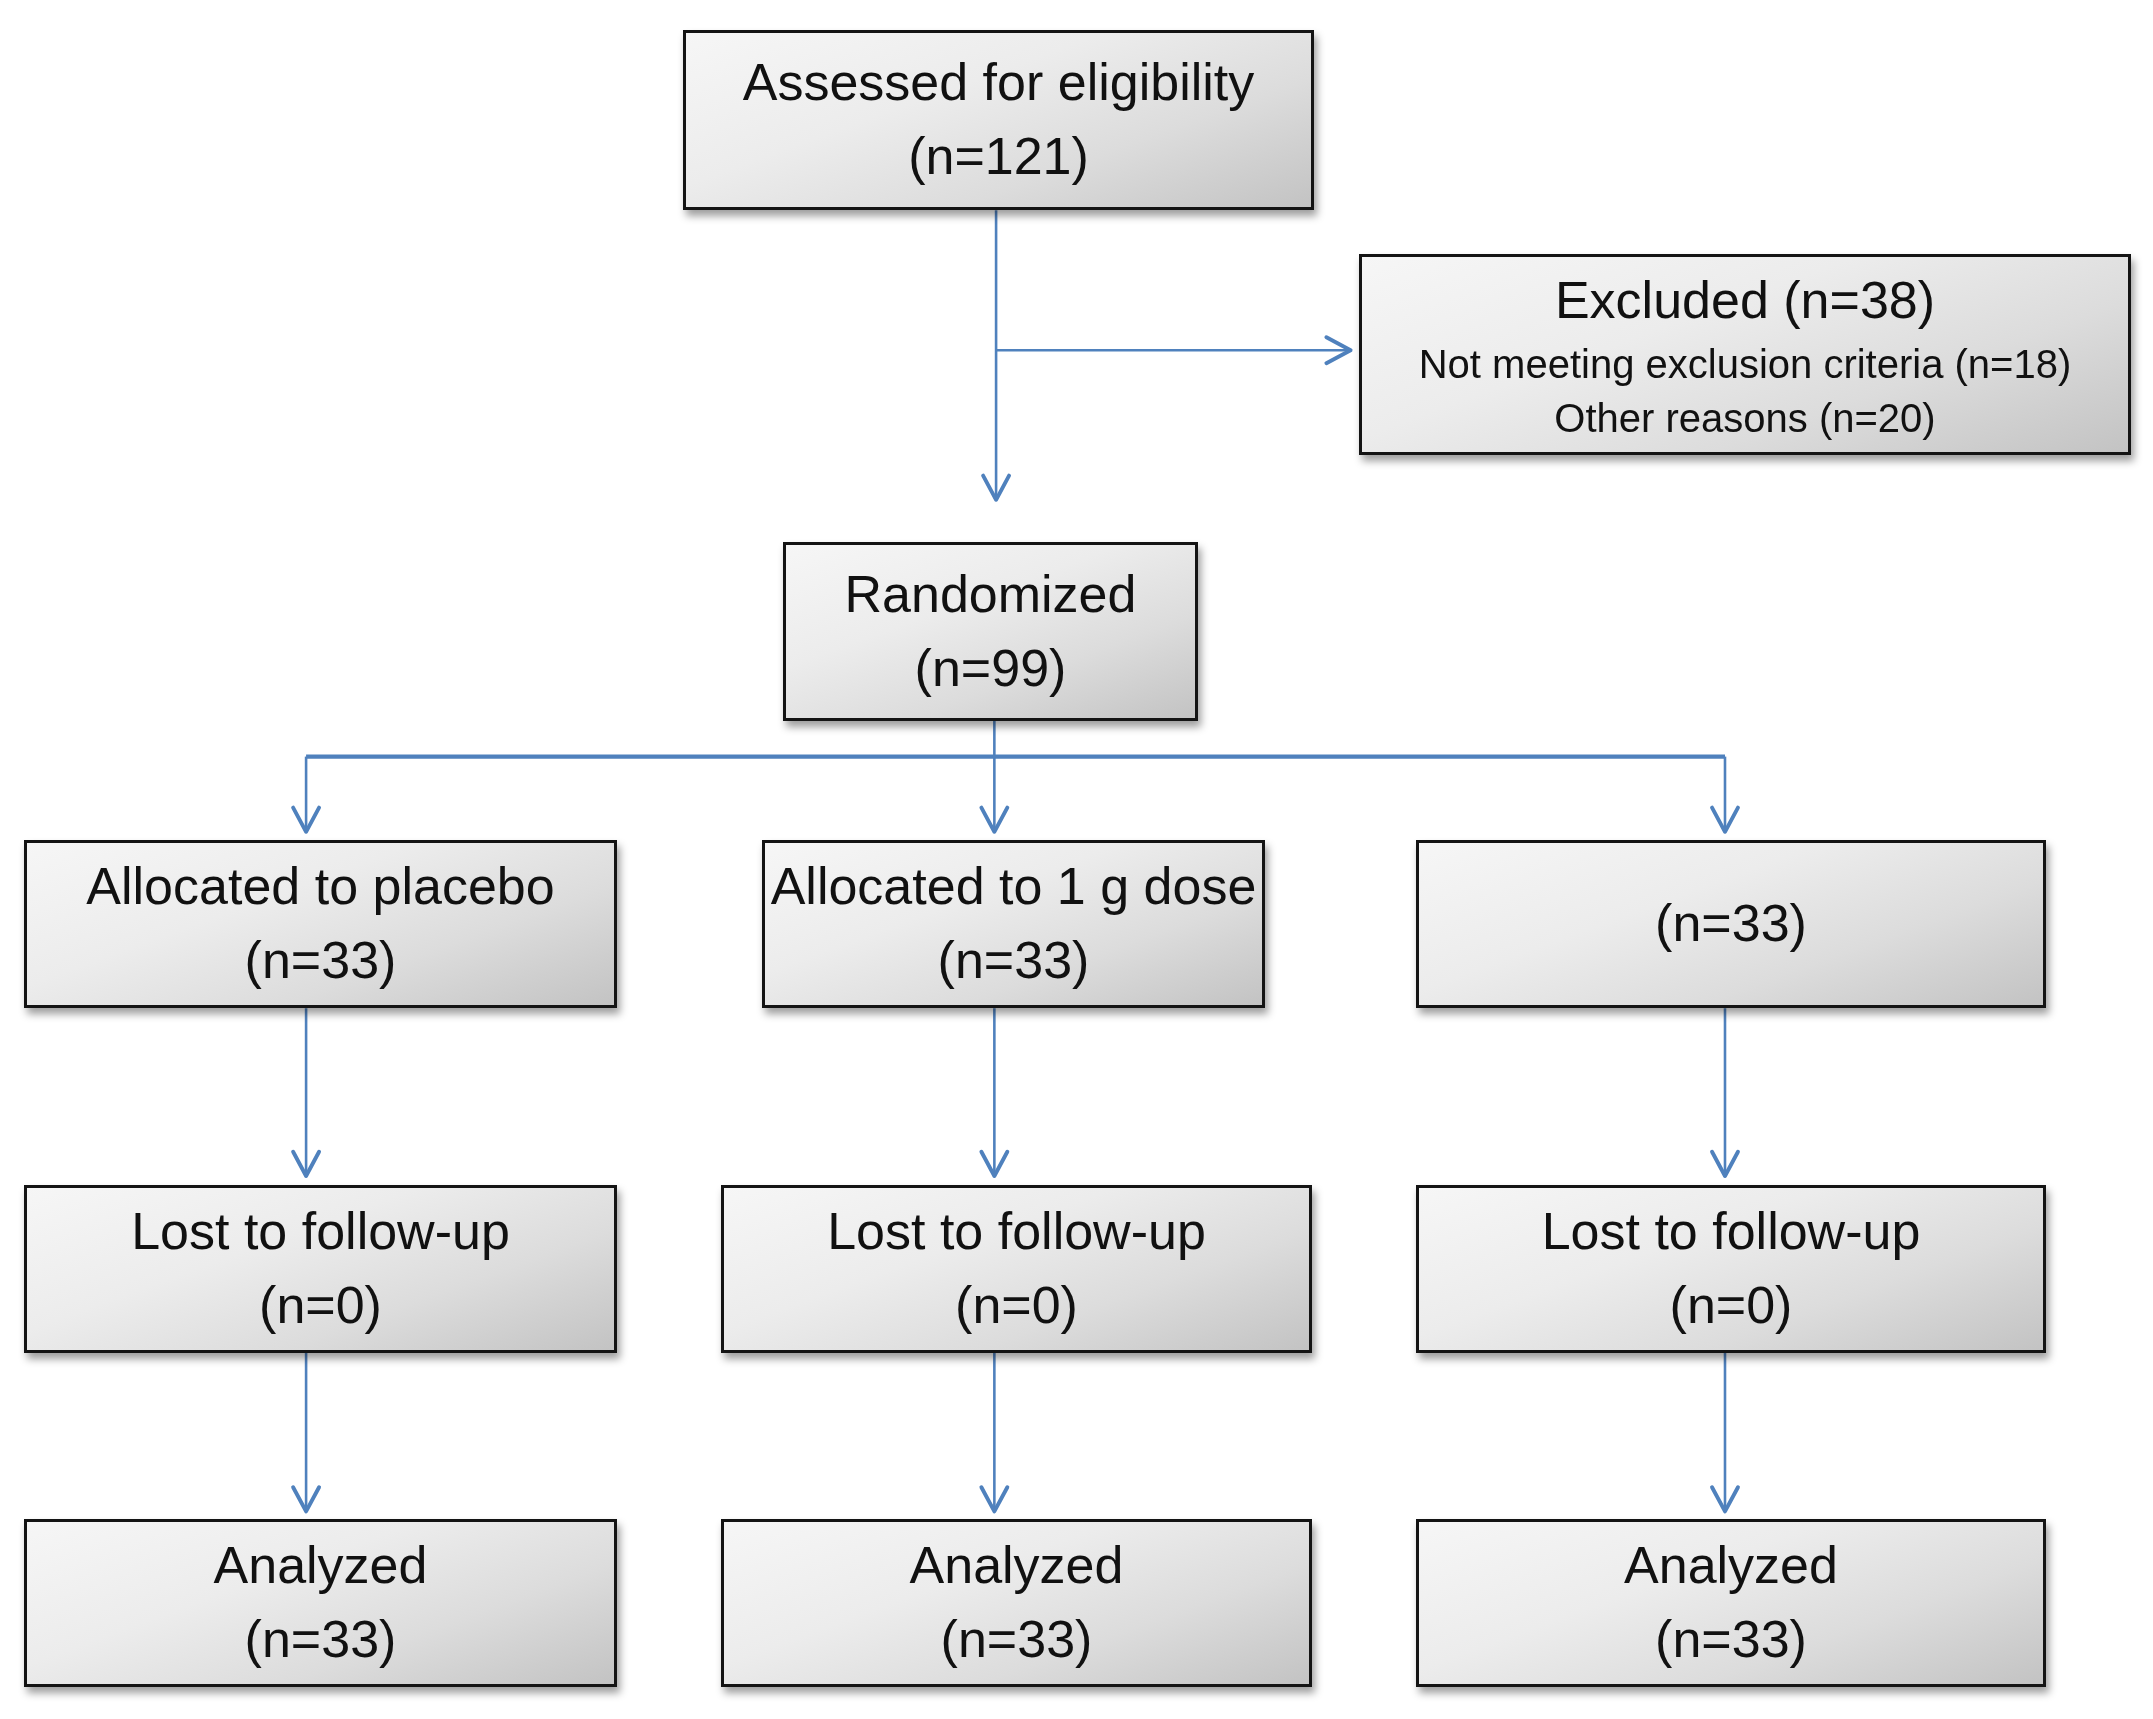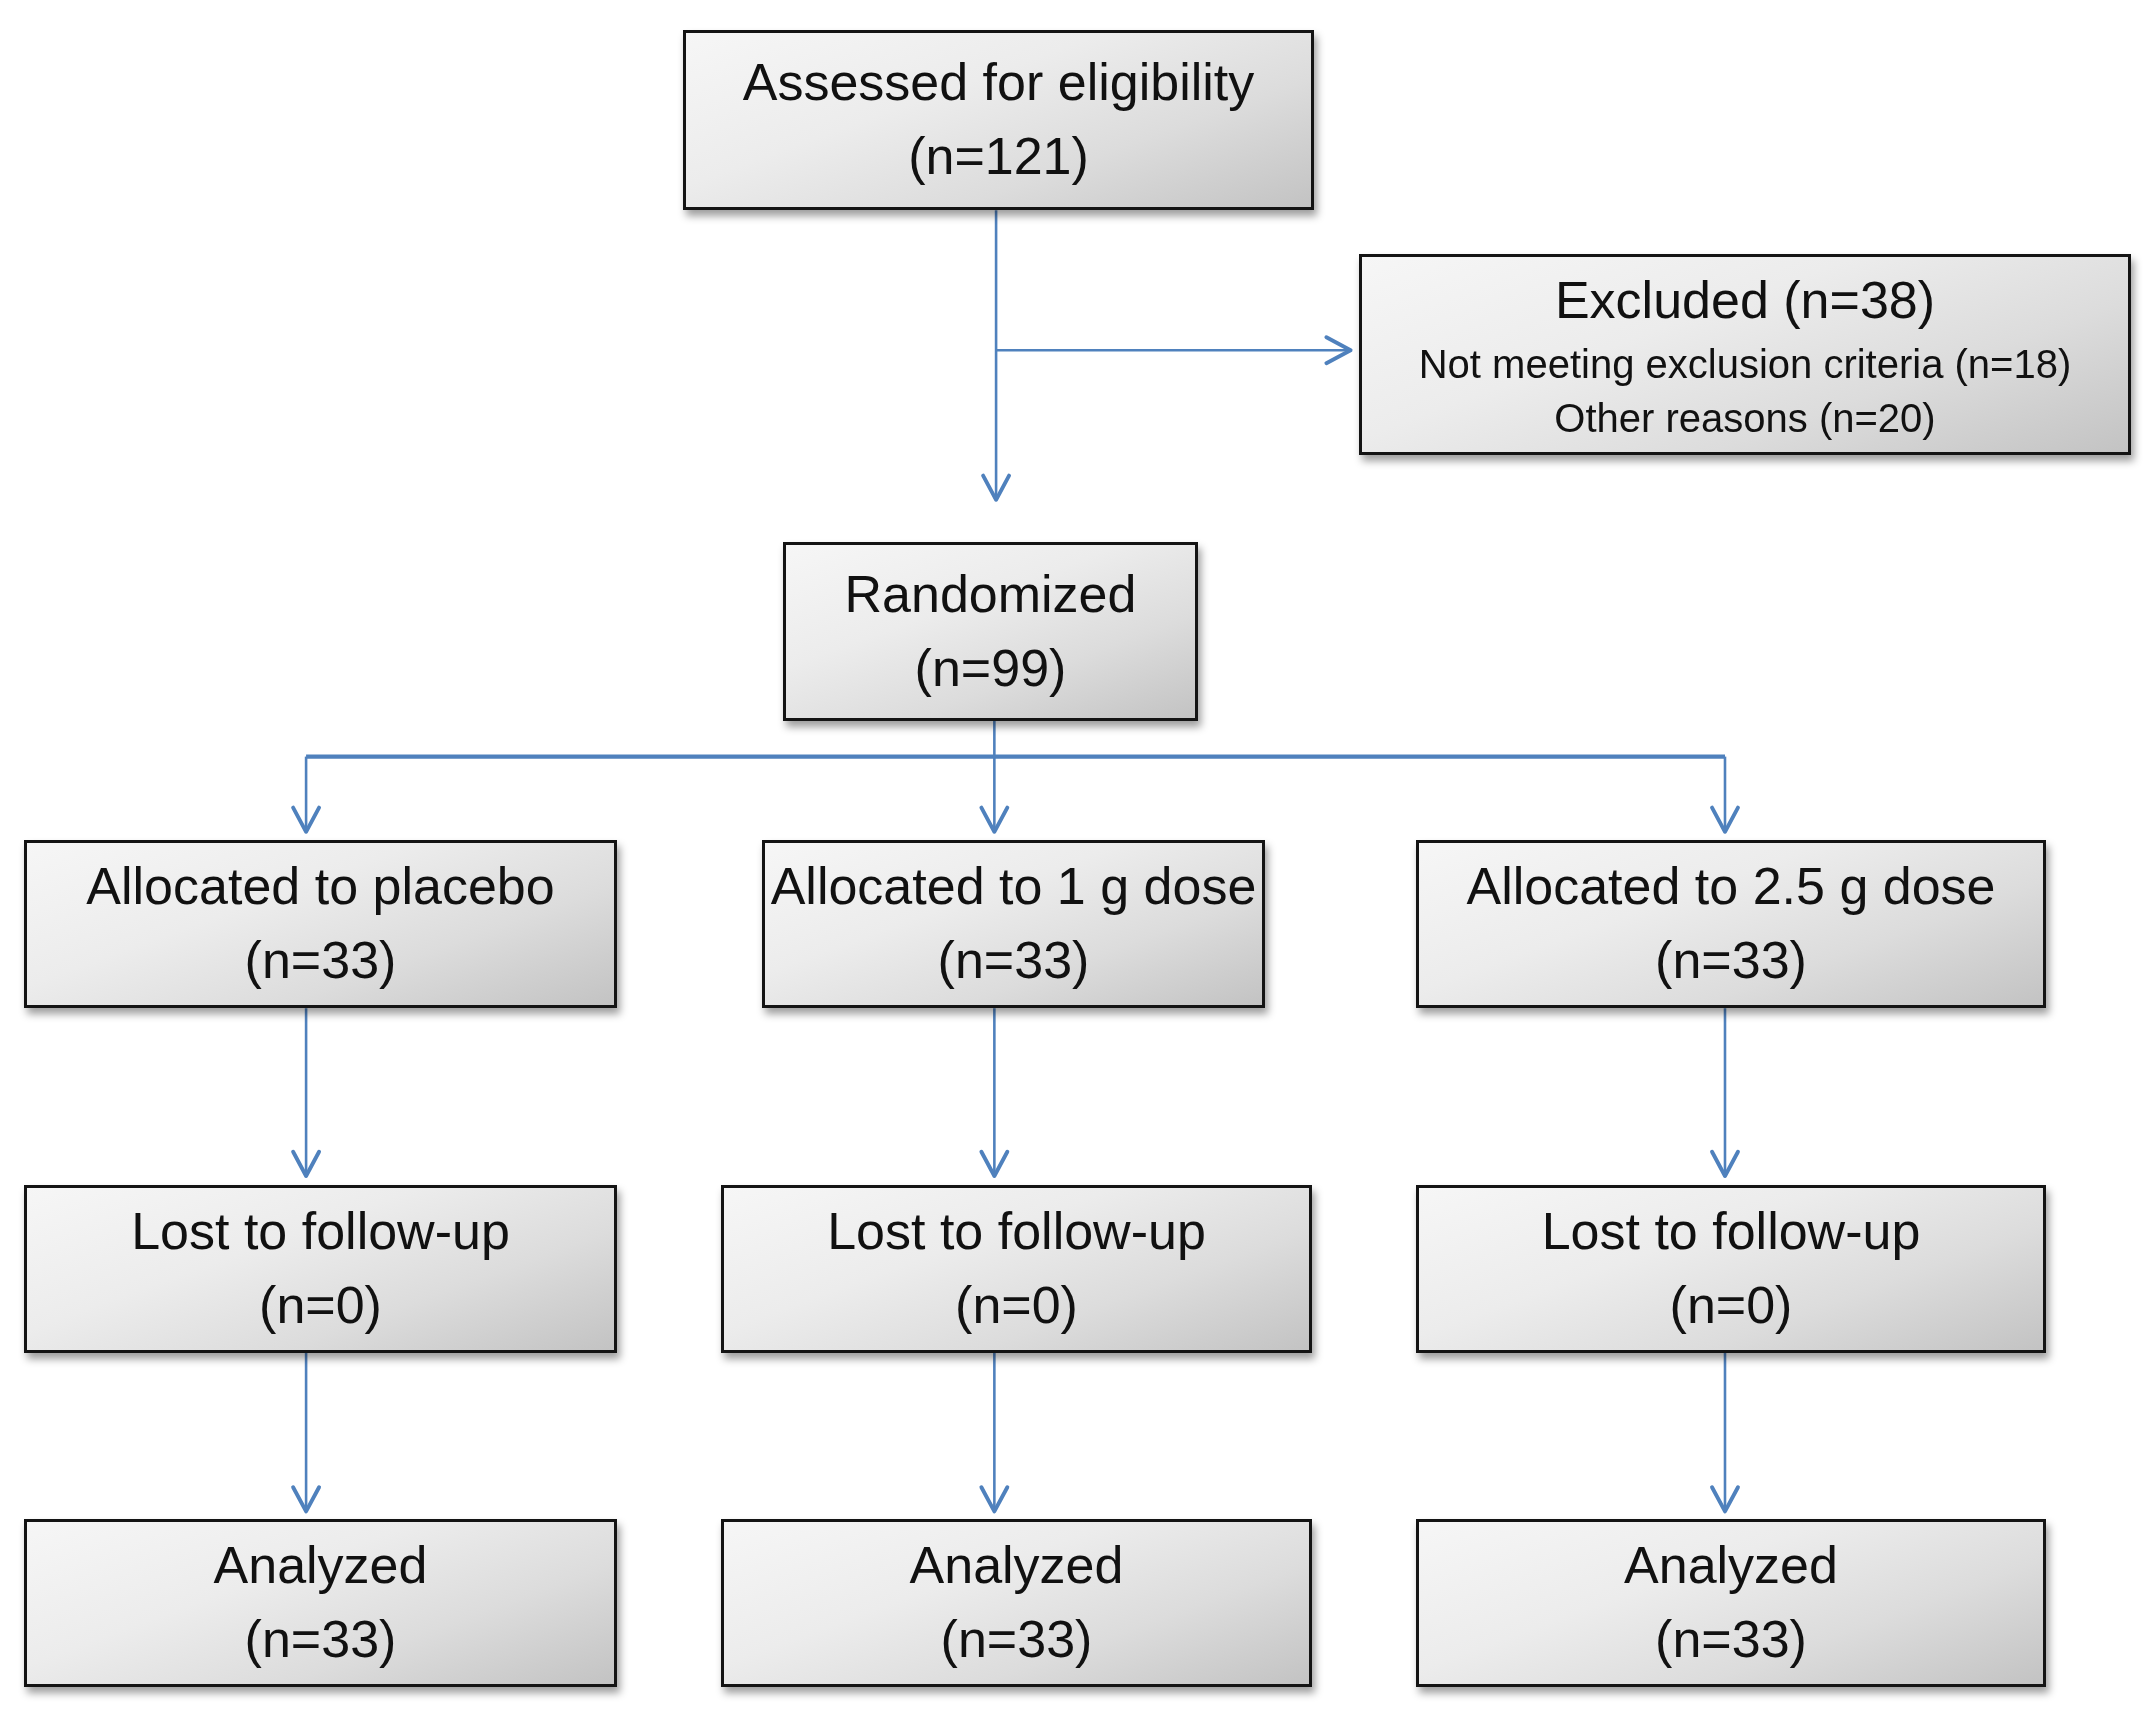--- a/index.html
+++ b/index.html
@@ -99,21 +99,20 @@
 
   <div class="box" style="left:24px; top:840px; width:593px; height:168px;">
     <div class="main-line">Allocated to placebo</div>
     <div class="main-line">(n=33)</div>
   </div>
   <div class="box" style="left:762px; top:840px; width:503px; height:168px;">
     <div class="main-line">Allocated to 1 g dose</div>
     <div class="main-line">(n=33)</div>
   </div>
   <div class="box" style="left:1416px; top:840px; width:630px; height:168px;">
-    <div class="main-line">Allocated to 2.5 g dose</div>
     <div class="main-line">(n=33)</div>
   </div>
 
   <div class="box" style="left:24px; top:1185px; width:593px; height:168px;">
     <div class="main-line">Lost to follow-up</div>
     <div class="main-line">(n=0)</div>
   </div>
   <div class="box" style="left:721px; top:1185px; width:591px; height:168px;">
     <div class="main-line">Lost to follow-up</div>
     <div class="main-line">(n=0)</div>

